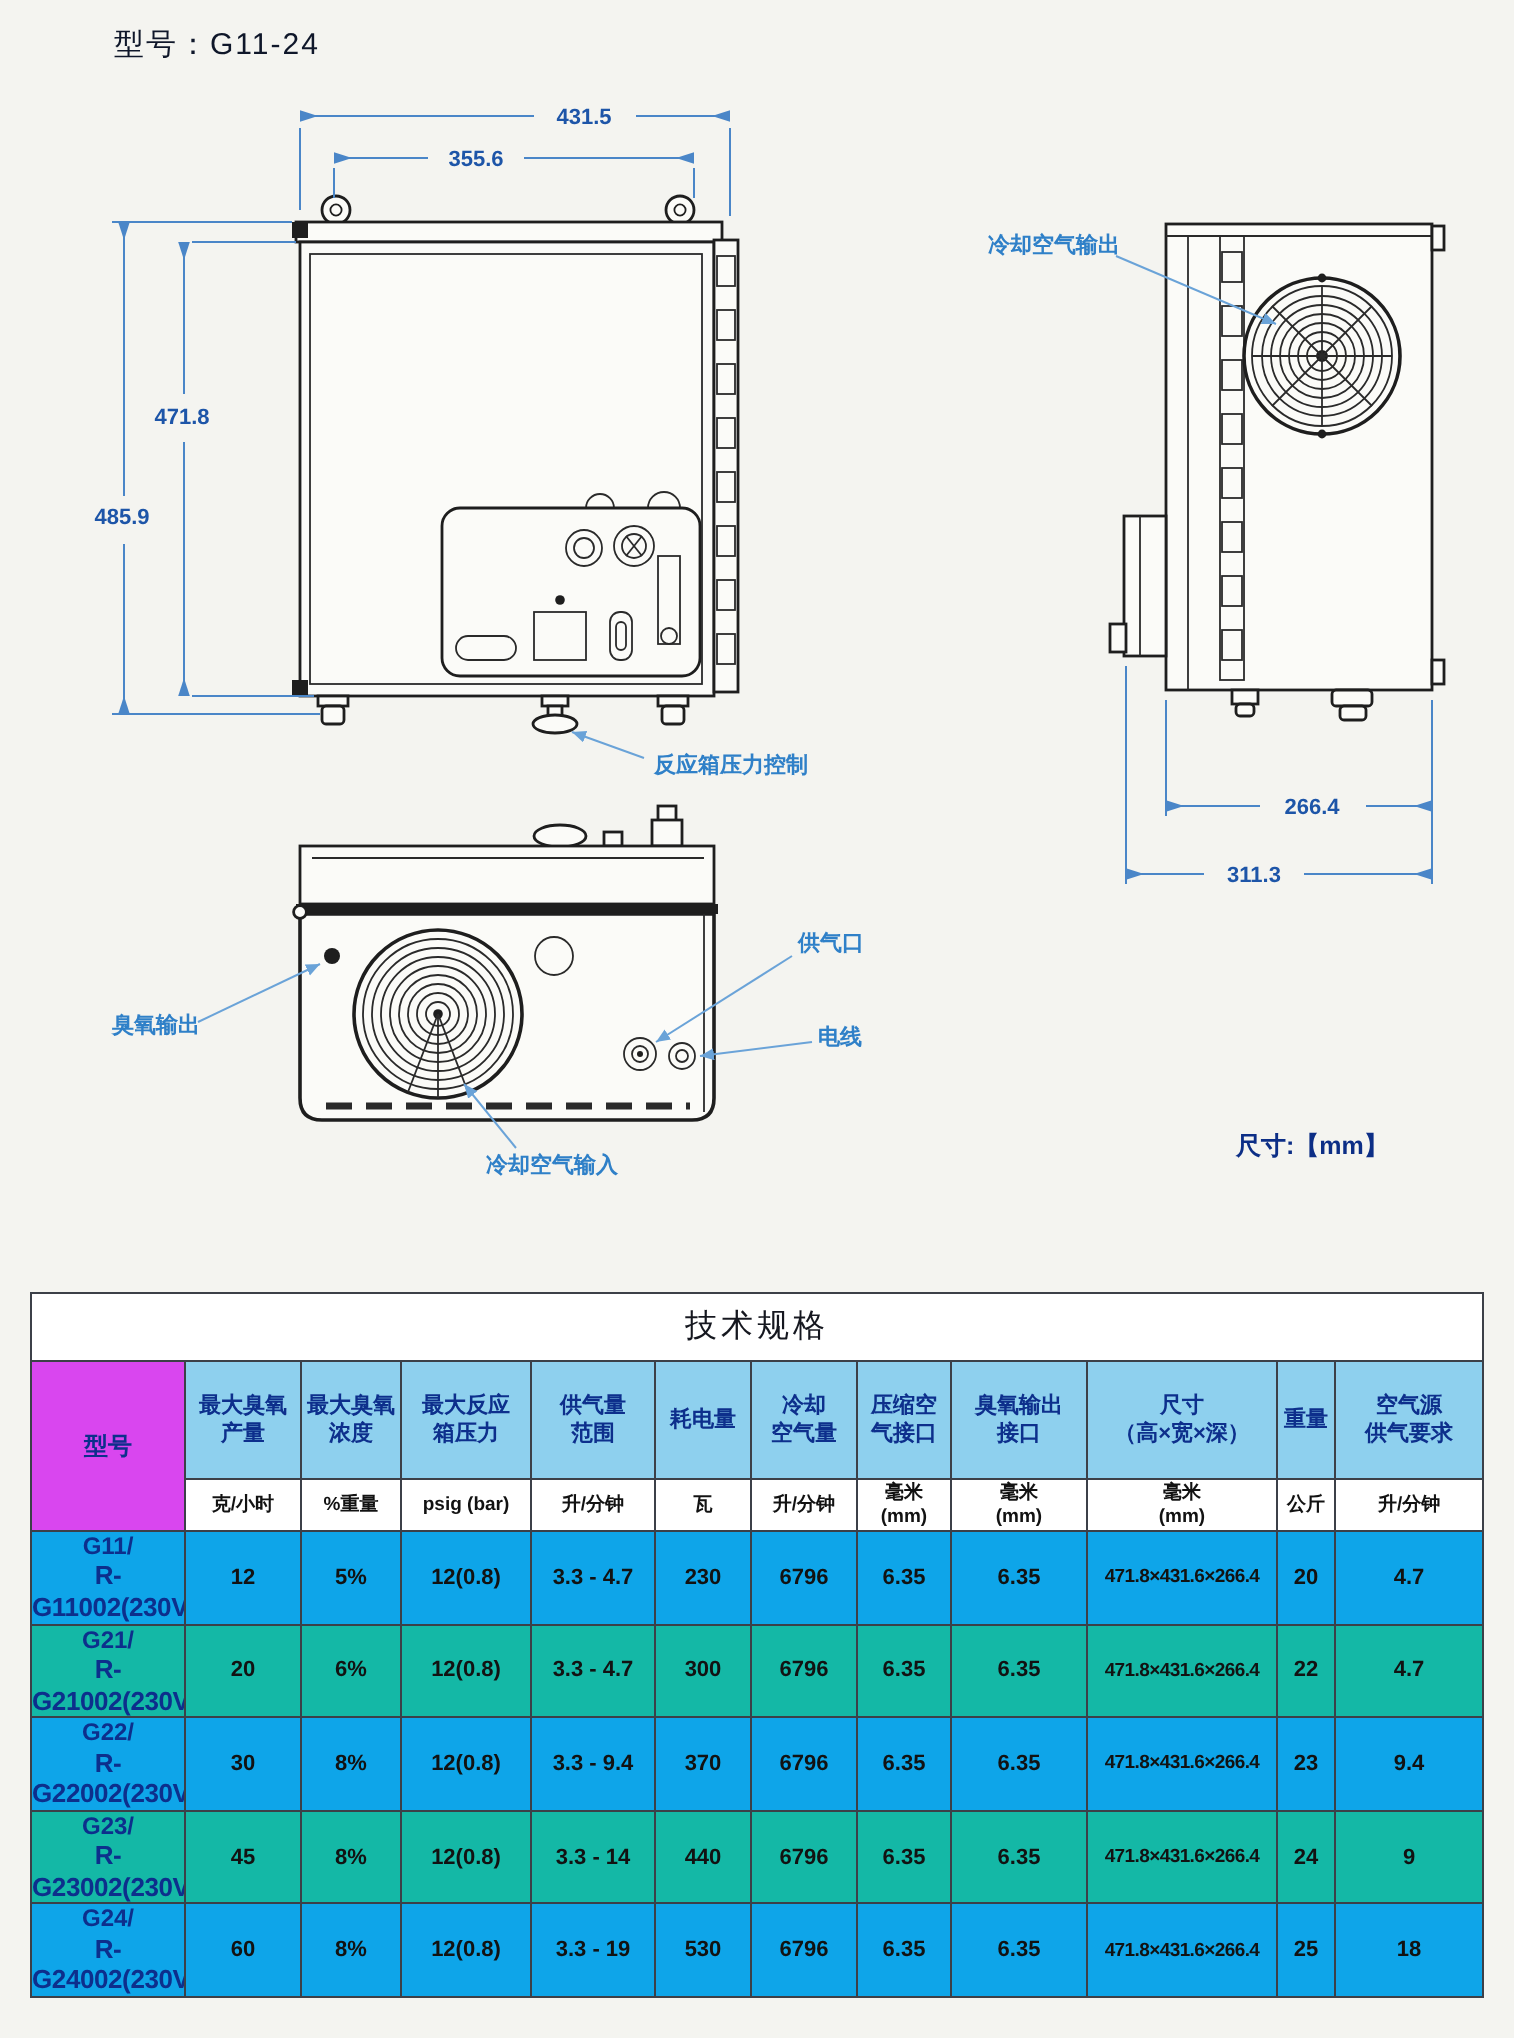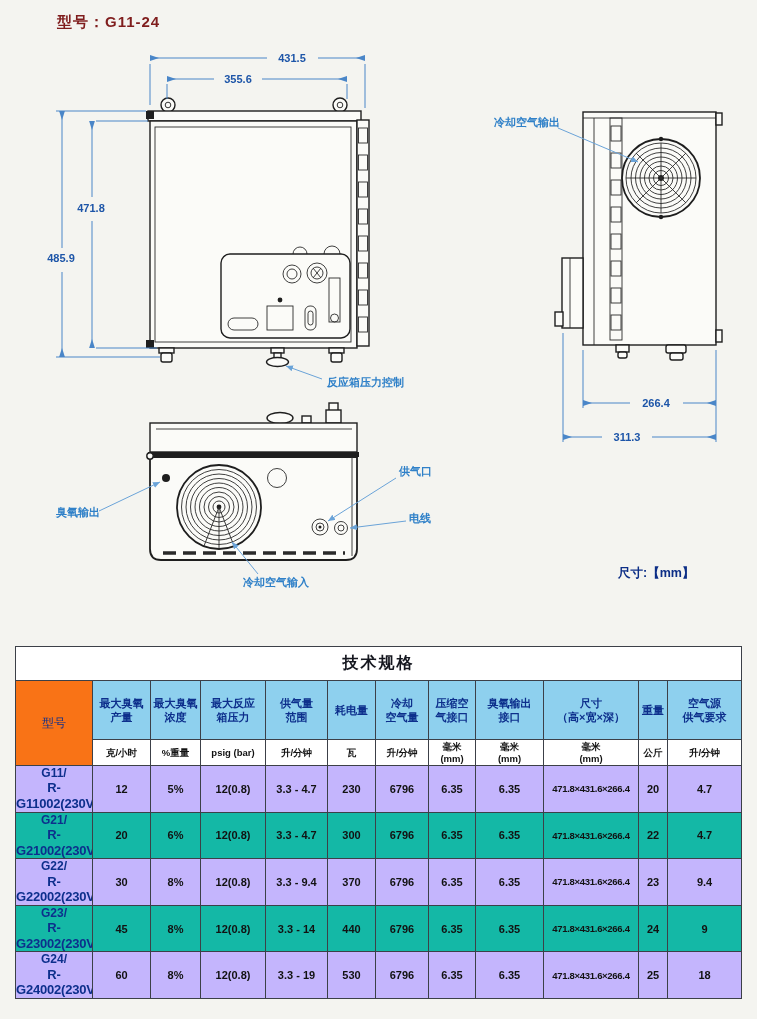--- a/index.html
+++ b/index.html
@@ -4,46 +4,46 @@
 <style>
   html,body{margin:0;padding:0}
   body{
     width:757px;height:1019px;position:relative;
     background:#f4f4f0;
     font-family:"Liberation Sans",sans-serif;
     overflow:hidden;
   }
   .page-title{
     position:absolute;left:57px;top:13px;
-    font-size:15px;font-weight:bold;color:#7f1d1d;letter-spacing:1px;
+    font-size:15px;font-weight:normal;color:#0f172a;letter-spacing:1px;
   }
   #drawings{position:absolute;left:0;top:0}
 
   
   .o{stroke:#1e1e1e;stroke-width:1.4;fill:#fbfbf8}
   .o2{stroke:#1e1e1e;stroke-width:1.8;fill:#fbfbf8}
   .i{stroke:#2a2a2a;stroke-width:0.9;fill:none}
   .f{fill:#1e1e1e;stroke:none}
   .dl{stroke:#4a86c8;stroke-width:1;fill:none}
   .ld{stroke:#6aa3d8;stroke-width:1;fill:none}
   text.dim{fill:#1d55a8;font-weight:bold;font-size:11px;font-family:"Liberation Sans",sans-serif}
   text.ann{fill:#2f80c8;font-weight:bold;font-size:11px;font-family:"Liberation Sans",sans-serif}
   text.note{fill:#0c2e86;font-weight:bold;font-size:12.5px;font-family:"Liberation Sans",sans-serif}
 
   
   .spec-section{position:absolute;left:15px;top:646px;width:727px}
   table.spec{border-collapse:collapse;table-layout:fixed;width:727px;background:#fff}
   table.spec th,table.spec td{border:1px solid #3c4048;overflow:hidden;padding:0;text-align:center;vertical-align:middle}
-  .tbl-title{height:33px;background:#ffffff;font-size:16px;font-weight:bold;color:#15171f;letter-spacing:2px}
+  .tbl-title{height:33px;background:#ffffff;font-size:16px;font-weight:normal;color:#15171f;letter-spacing:2px}
   th.hdr{height:58px;background:#8ed0ee;color:#0d2f8c;font-weight:bold;font-size:11px;line-height:1.3}
-  th.model-hdr{background:#f97316;color:#0d2f8c;font-weight:normal;font-size:12px}
+  th.model-hdr{background:#d946ef;color:#0d2f8c;font-weight:bold;font-size:12px}
   th.unit{height:25px;background:#ffffff;color:#121212;font-weight:bold;font-size:9.5px;line-height:1.25}
   tr.data-row{height:42px;font-size:11px;font-weight:bold;color:#121212}
   tr.data-row td{background:#14b8a6}
-  tr.data-row.alt td{background:#c4b5fd}
+  tr.data-row.alt td{background:#0ea5e9}
   td.dims-cell{font-size:9.5px;letter-spacing:-0.3px}
   .model-main{font-size:12px;font-weight:bold;color:#0d2f8c;line-height:1.2}
   .model-sub{font-size:13px;font-weight:bold;color:#0d2f8c;line-height:1.2;letter-spacing:-0.2px}
   .power-note{
     position:absolute;left:16px;top:1036px;
     font-size:12px;font-weight:bold;color:#1553c8;letter-spacing:0.5px;
   }
 </style>
 </head>
 <body>

